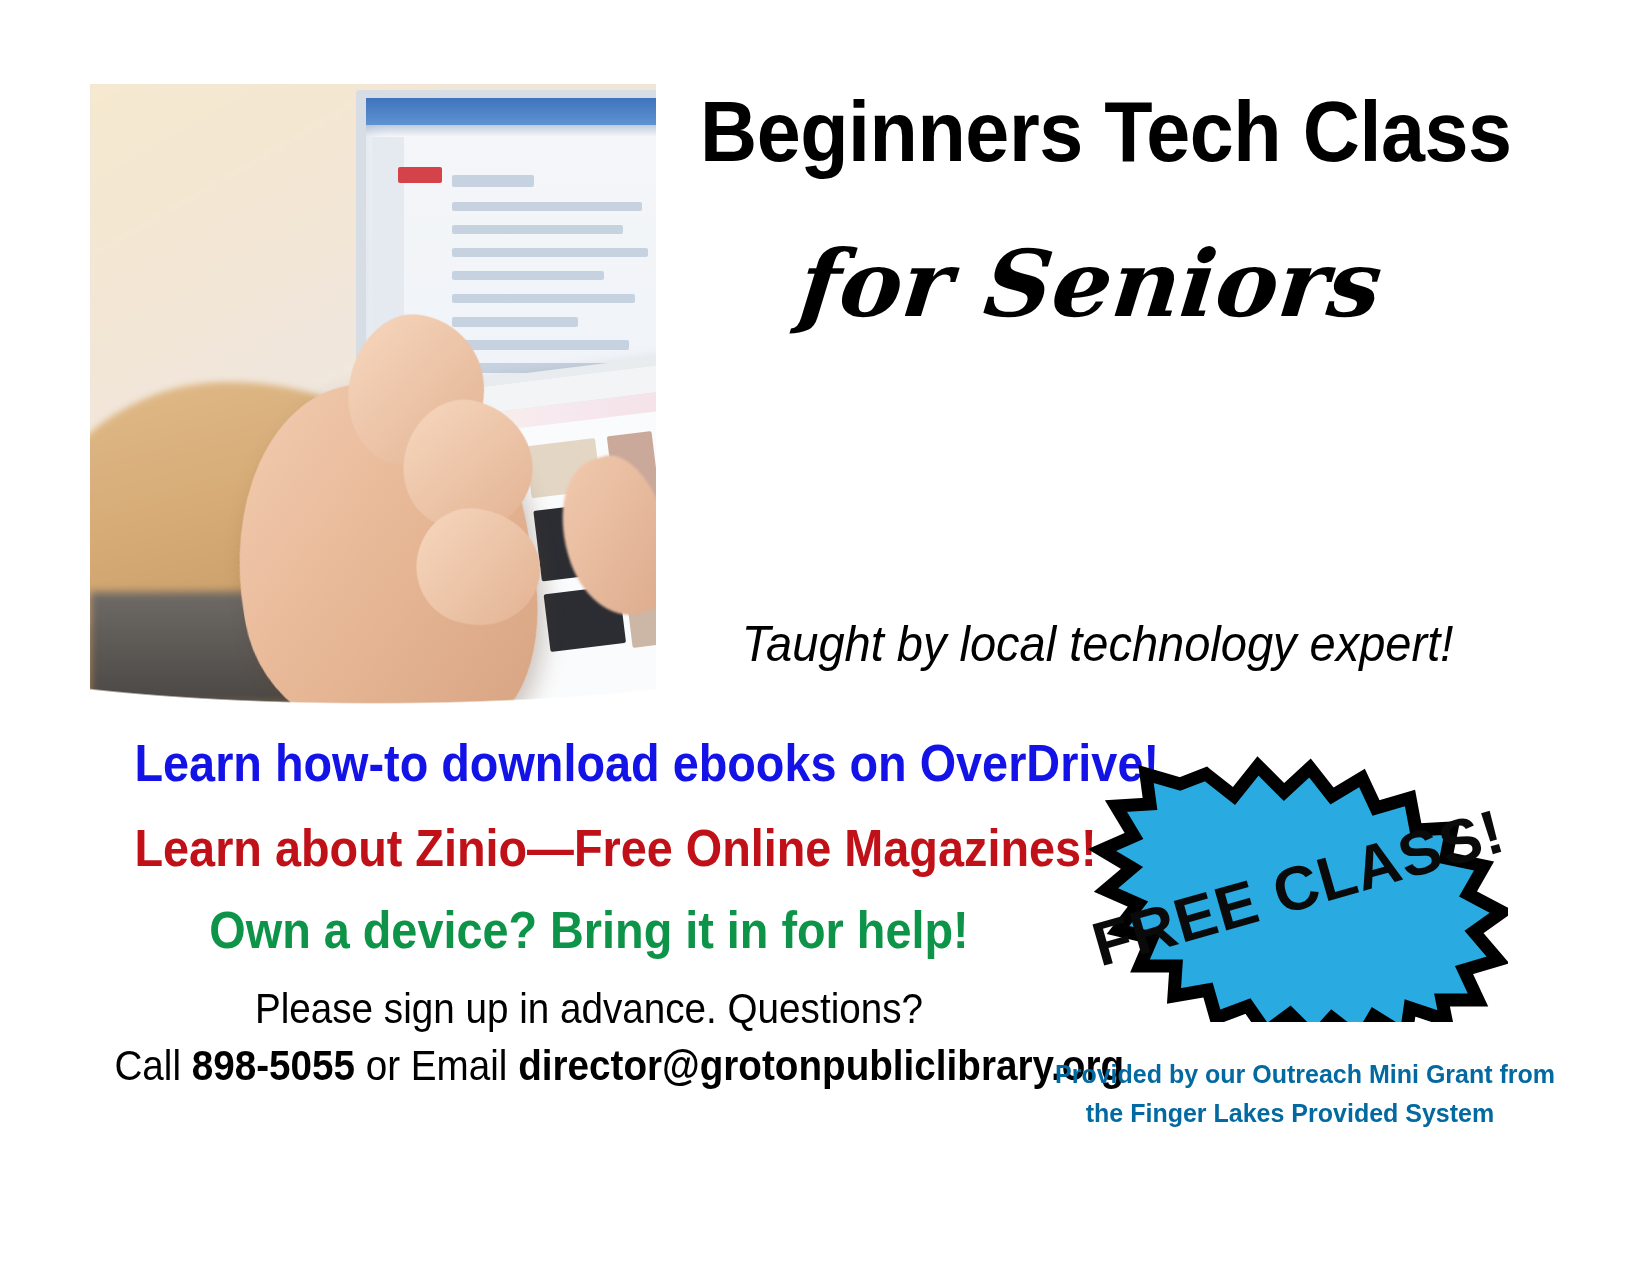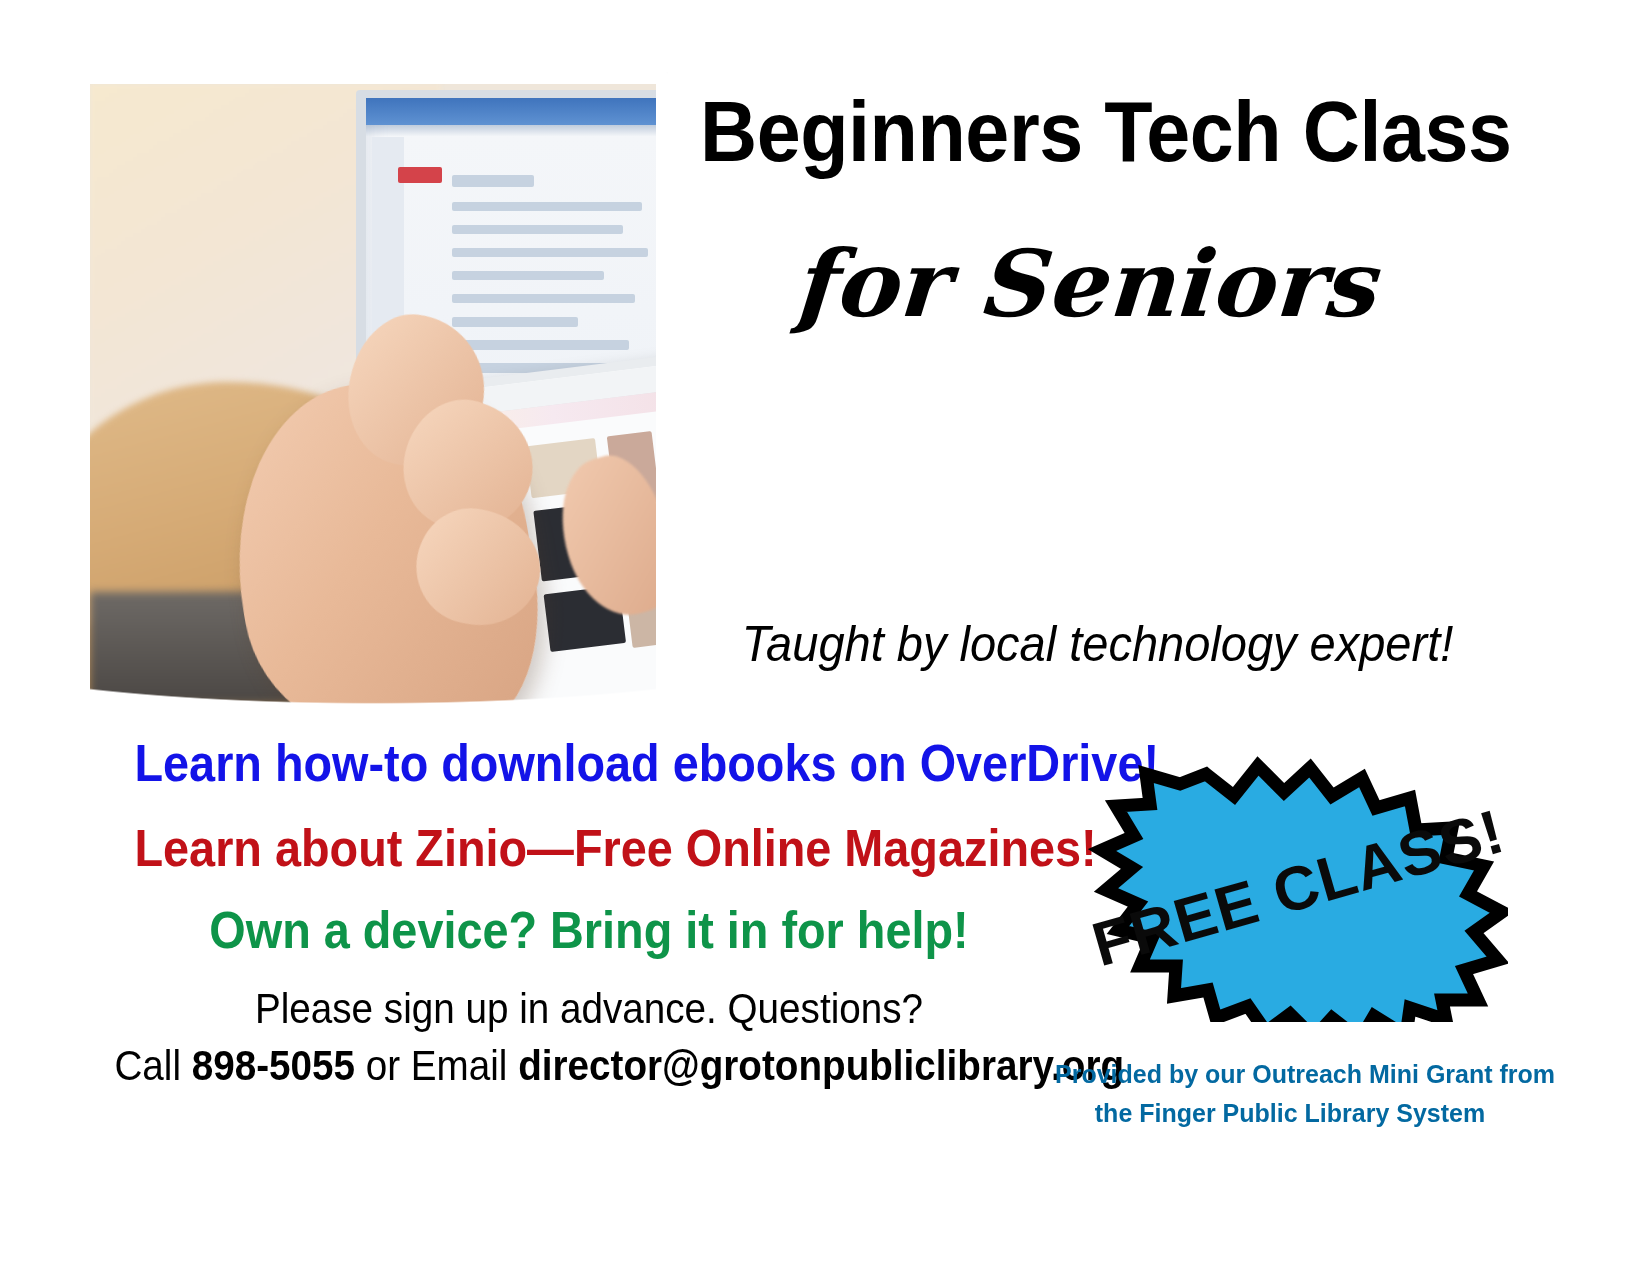--- a/index.html
+++ b/index.html
@@ -368,16 +368,16 @@
     <svg viewBox="0 0 420 270" xmlns="http://www.w3.org/2000/svg">
       <polygon points="118,22 146,44 170,14 196,40 222,16 244,44 274,26 288,56 322,46 328,78 364,76 358,106 396,114 380,142 414,160 386,180 410,208 376,218 390,248 354,248 358,268 322,256 318,284 286,264 272,288 244,266 226,286 202,262 178,280 160,254 128,266 120,238 86,244 88,214 52,214 64,186 30,178 50,152 18,138 44,116 14,98 46,84 28,54 62,52 58,22 92,32" fill="#29ABE2" stroke="#000000" stroke-width="13" stroke-linejoin="miter"></polygon>
     </svg>
     <div class="burst-label">
       <span>FREE CLASS!</span>
     </div>
   </div>
 
   <div class="grant">
     <div>Provided by our Outreach Mini Grant from</div>
-    <div>the Finger Public Library System</div>
+    <div>the Finger Lakes Provided System</div>
   </div>
 
 </div>
 
 </body></html>

